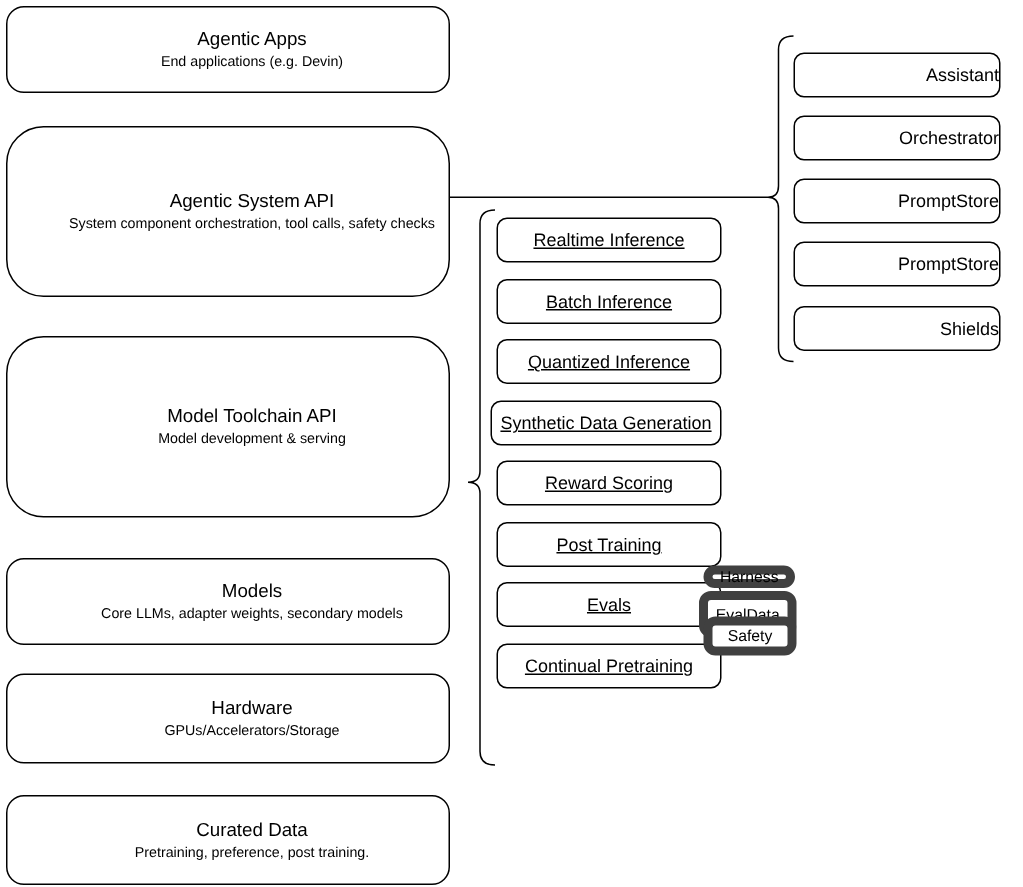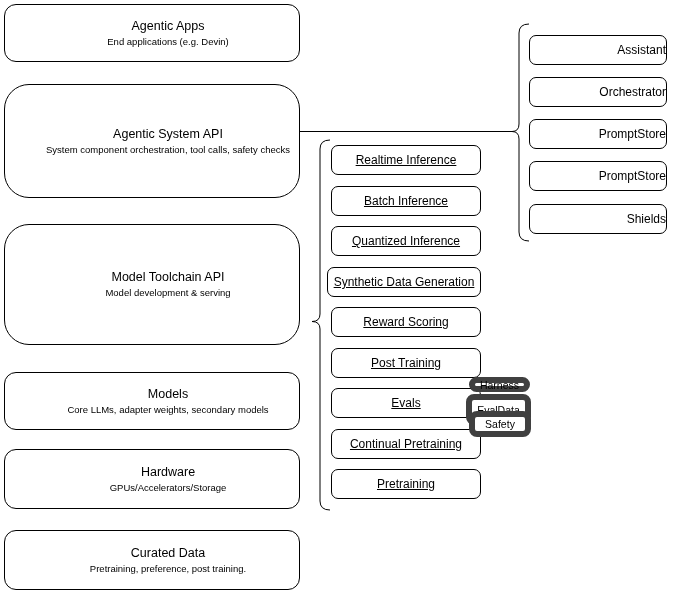--- a/index.html
+++ b/index.html
@@ -81,23 +81,20 @@
   </div>
   <div class="node mid" style="left:331px;top:348px">
     <span>Post Training</span>
   </div>
   <div class="node mid" style="left:331px;top:388px">
     <span>Evals</span>
   </div>
   <div class="node mid" style="left:331px;top:429px">
     <span>Continual Pretraining</span>
   </div>
-  <div class="node mid" style="left:331px;top:469px">
-    <span>Pretraining</span>
-  </div>
 
   <div class="pill" style="left:469px;top:377px;width:61px;height:15px">
     <span>Harness</span>
   </div>
   <div class="pill" style="left:466px;top:394px;width:65px;height:31px">
     <span>EvalData</span>
   </div>
   <div class="pill" style="left:469px;top:411px;width:62px;height:26px">
     <span>Safety</span>
   </div>

